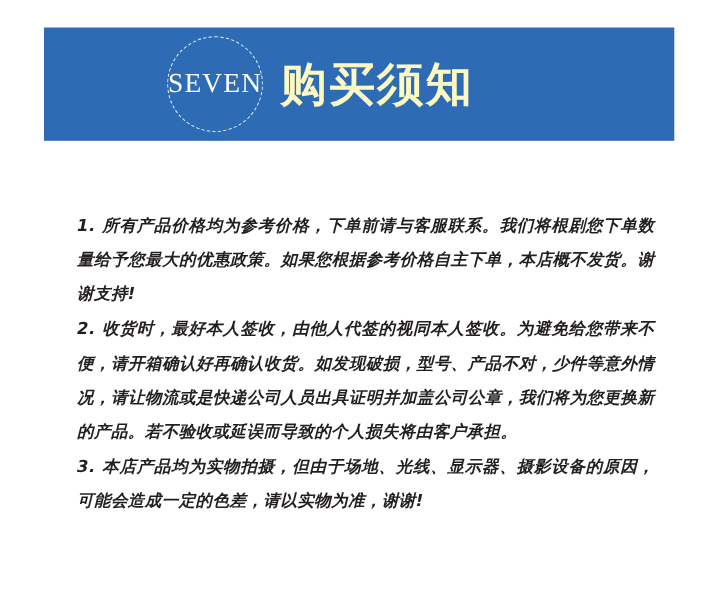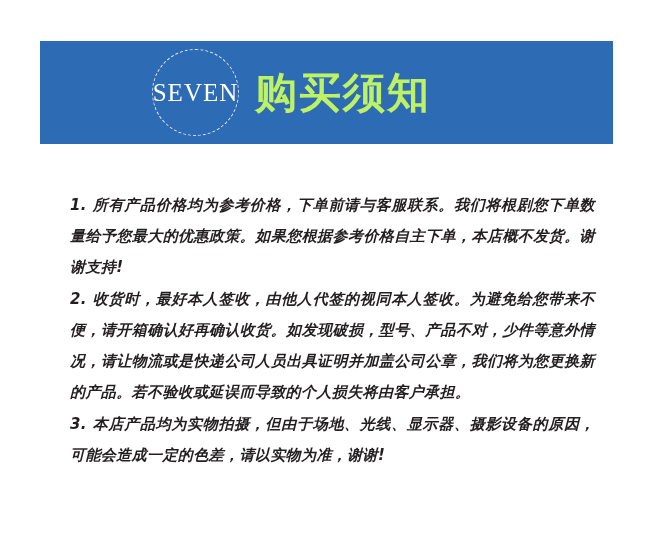--- a/index.html
+++ b/index.html
@@ -23,41 +23,40 @@
     position: absolute;
     left: 40px;
     top: 25px;
     width: 573px;
     height: 103px;
     background: #2d6cb5;
     display: flex;
     align-items: center;
     box-sizing: border-box;
     padding-left: 112px;
-    margin-top: 16px;
   }
   .logo-circle {
     width: 85px;
     height: 85px;
     border-radius: 50%;
     border: 1px dashed rgba(255,255,255,0.85);
     display: flex;
     align-items: center;
     justify-content: center;
     flex: 0 0 auto;
   }
   .logo-text {
     color: #ffffff;
     font-family: "Liberation Serif", "DejaVu Serif", serif;
     font-size: 25px;
     letter-spacing: 1px;
     font-weight: 400;
   }
   .banner-title {
-    color: #bef264;
+    color: #fef9c3;
     font-family: Liberation Mono, monospace;
     font-size: 42px;
     font-weight: 700;
     margin-left: 16px;
     letter-spacing: 2px;
     white-space: nowrap;
   }
   .content {
     position: absolute;
     left: 70px;

